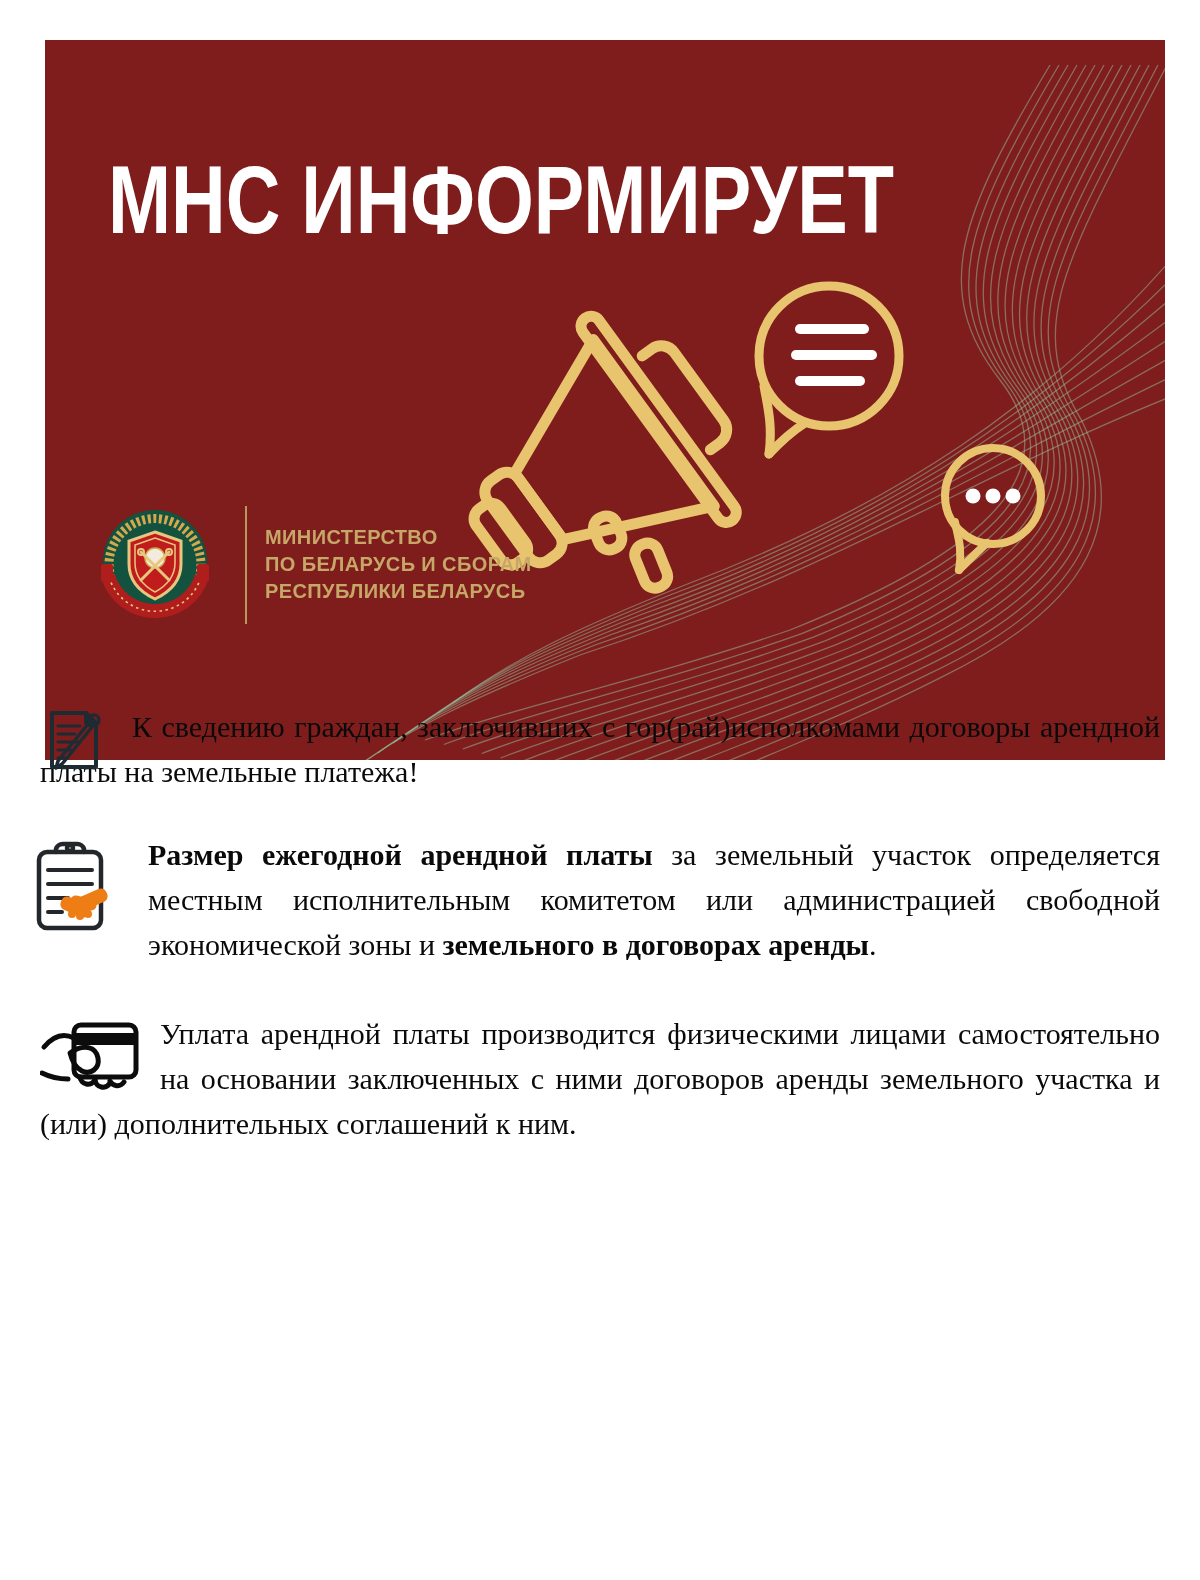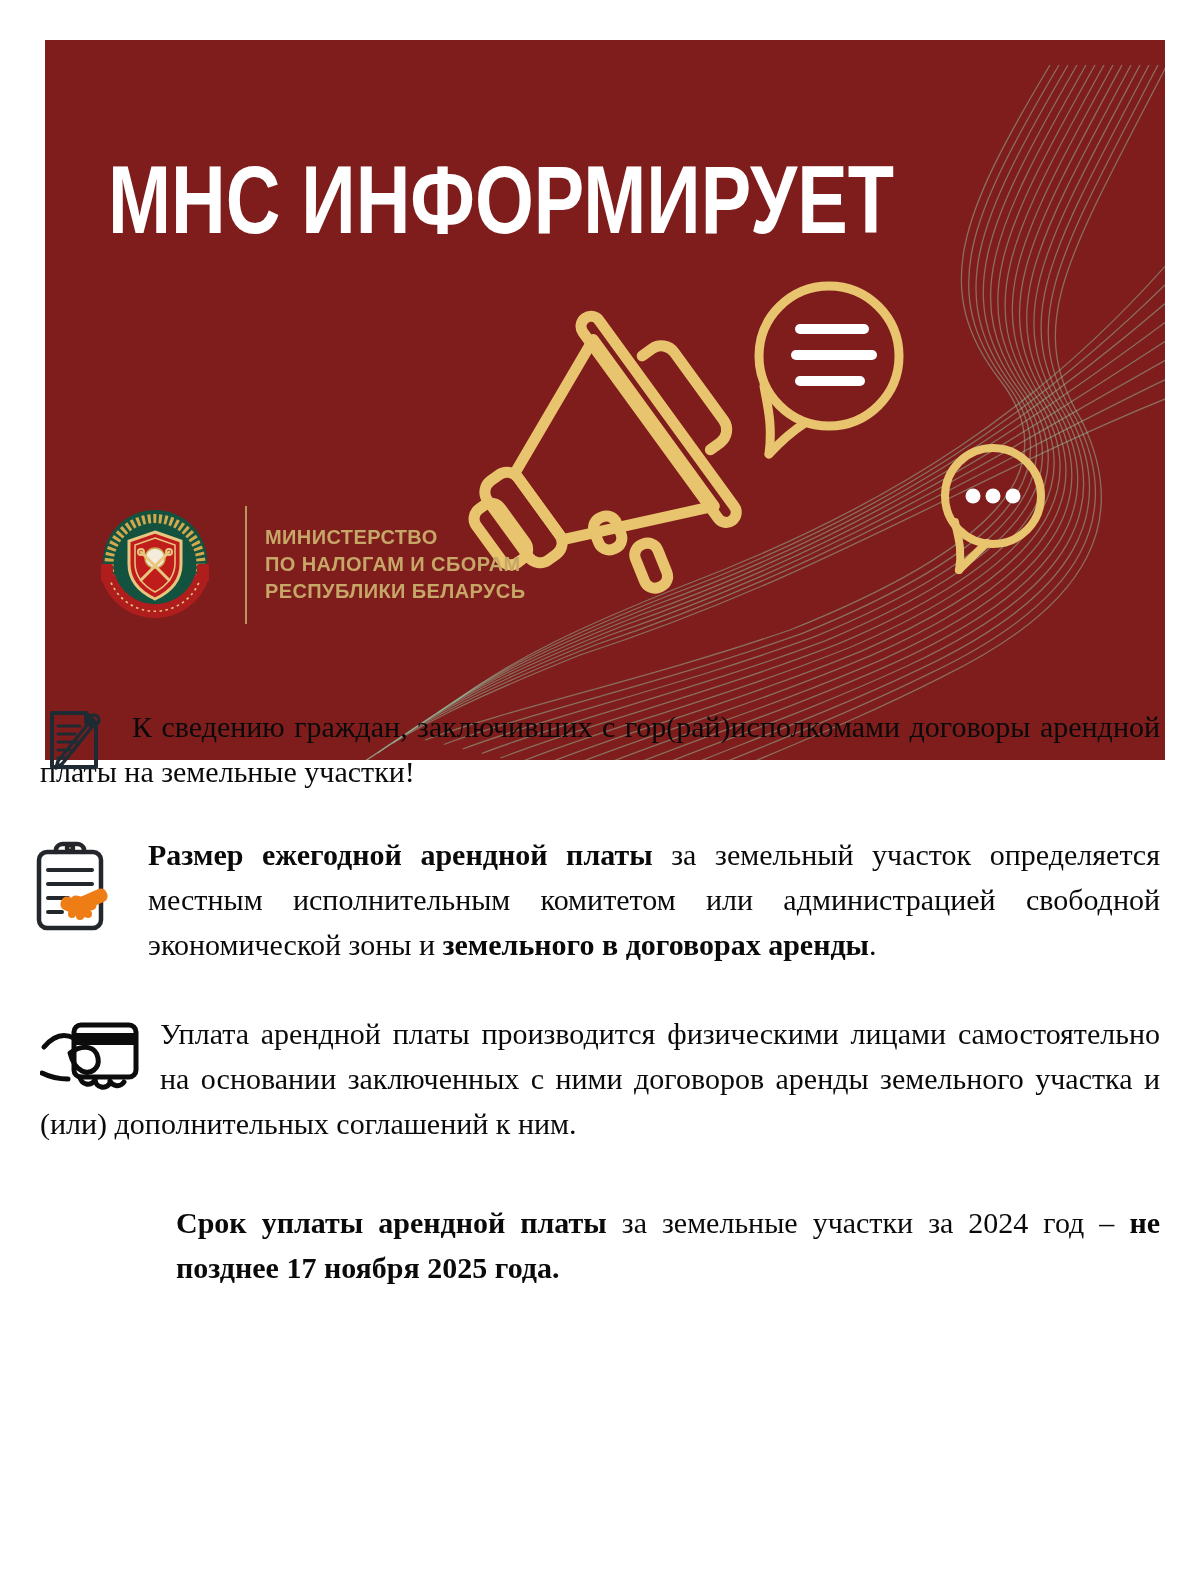--- a/index.html
+++ b/index.html
@@ -180,21 +180,21 @@
         </g>
         <circle cx="42" cy="46" r="3" fill="none" stroke="#e7c77f" stroke-width="2"></circle>
         <circle cx="70" cy="46" r="3" fill="none" stroke="#e7c77f" stroke-width="2"></circle>
       </svg>
     </span>
 
     <div class="logo-sep"></div>
 
     <div class="logo-text">
       <div>МИНИСТЕРСТВО</div>
-      <div>ПО НАЛОГАМ И СБОРАМ</div>
+      <div>ПО БЕЛАРУСЬ И СБОРАМ</div>
       <div>РЕСПУБЛИКИ БЕЛАРУСЬ</div>
     </div>
   </div>
 
   <div class="content">
 
     <div class="para p1">
       <span class="icon-abs">
         <svg width="62" height="64" viewBox="0 0 62 64">
           <g stroke="#1f2b33" stroke-width="4" fill="none" stroke-linejoin="round" stroke-linecap="round">
@@ -207,21 +207,21 @@
               <path d="M16 34 H36"></path>
             <path d="M16 42 H29"></path>
               <path d="M16 50 H25"></path>
           </g>
           <g stroke="#1f2b33" stroke-width="3.5" fill="none" stroke-linejoin="round" stroke-linecap="round">
             <path d="M20 56 L14 60 L16 53 L46 16 L50 19 Z"></path>
             <circle cx="52" cy="12" r="5"></circle>
           </g>
         </svg>
       </span>
-      <p class="ptext"><span>К сведению граждан, заключивших с гор(рай)исполкомами договоры арендной платы на земельные участки!</span></p>
+      <p class="ptext"><span>К сведению граждан, заключивших с гор(рай)исполкомами договоры арендной платы на земельные платежа!</span></p>
     </div>
 
     <div class="para p2">
       <span class="icon-abs">
         <svg width="82" height="96" viewBox="0 0 82 96">
           <g stroke="#23262a" stroke-width="4.5" fill="none" stroke-linejoin="round" stroke-linecap="round">
             <rect x="7" y="14" width="62" height="76" rx="8"></rect>
             <path d="M24 14 v-3 a7 7 0 0 1 7 -5 h14 a7 7 0 0 1 7 5 v3"></path>
             <circle cx="38" cy="10" r="3"></circle>
           </g>
@@ -258,17 +258,16 @@
             <path d="M2 56 C10 60 18 62 28 62"></path>
           </g>
           <rect x="34" y="16" width="62" height="12" fill="#0c0c0c"></rect>
         </svg>
       </span>
       <p class="ptext"><span>Уплата арендной платы производится физическими лицами самостоятельно на основании заключенных с ними договоров аренды земельного участка и (или) дополнительных соглашений к ним.</span></p>
     </div>
 
 
     <div class="para p5">
-      <p class="ptext"><span class="b">Срок уплаты арендной платы</span><span> за земельные участки за 2024 год – </span><span class="b">не позднее 17 ноября 2025 года.</span></p>
     </div>
 
   </div>
 </div>
 
 </body></html>

